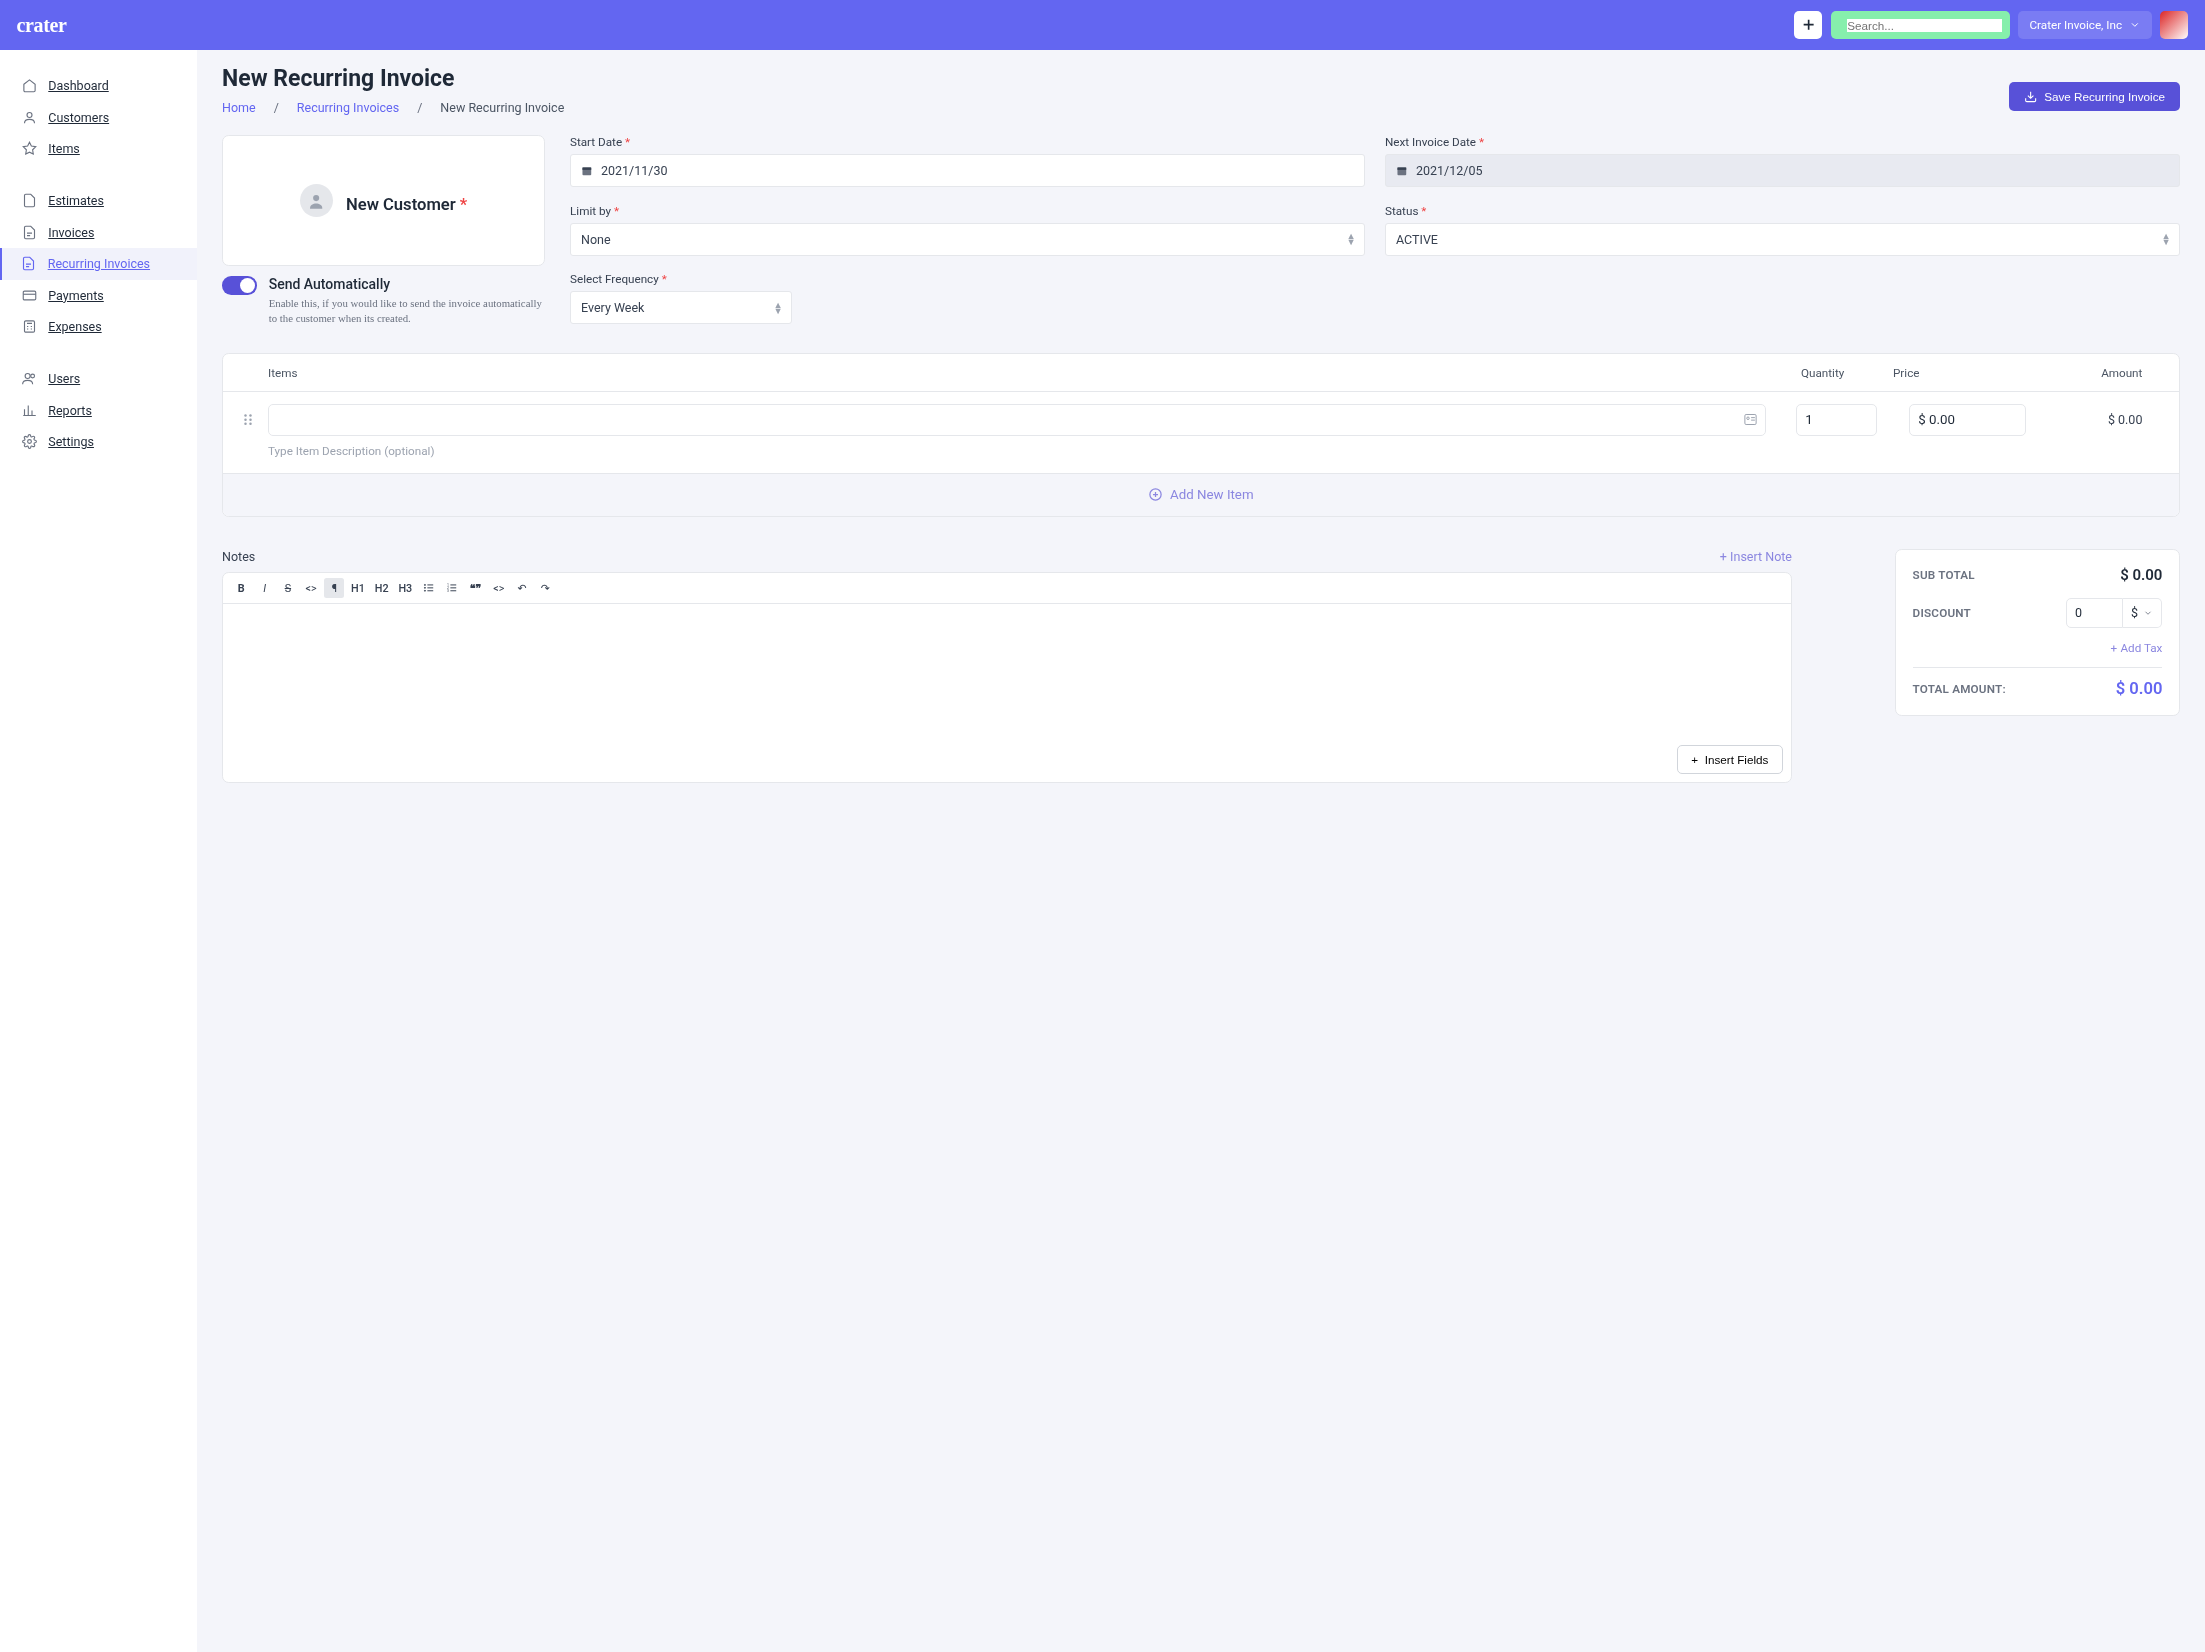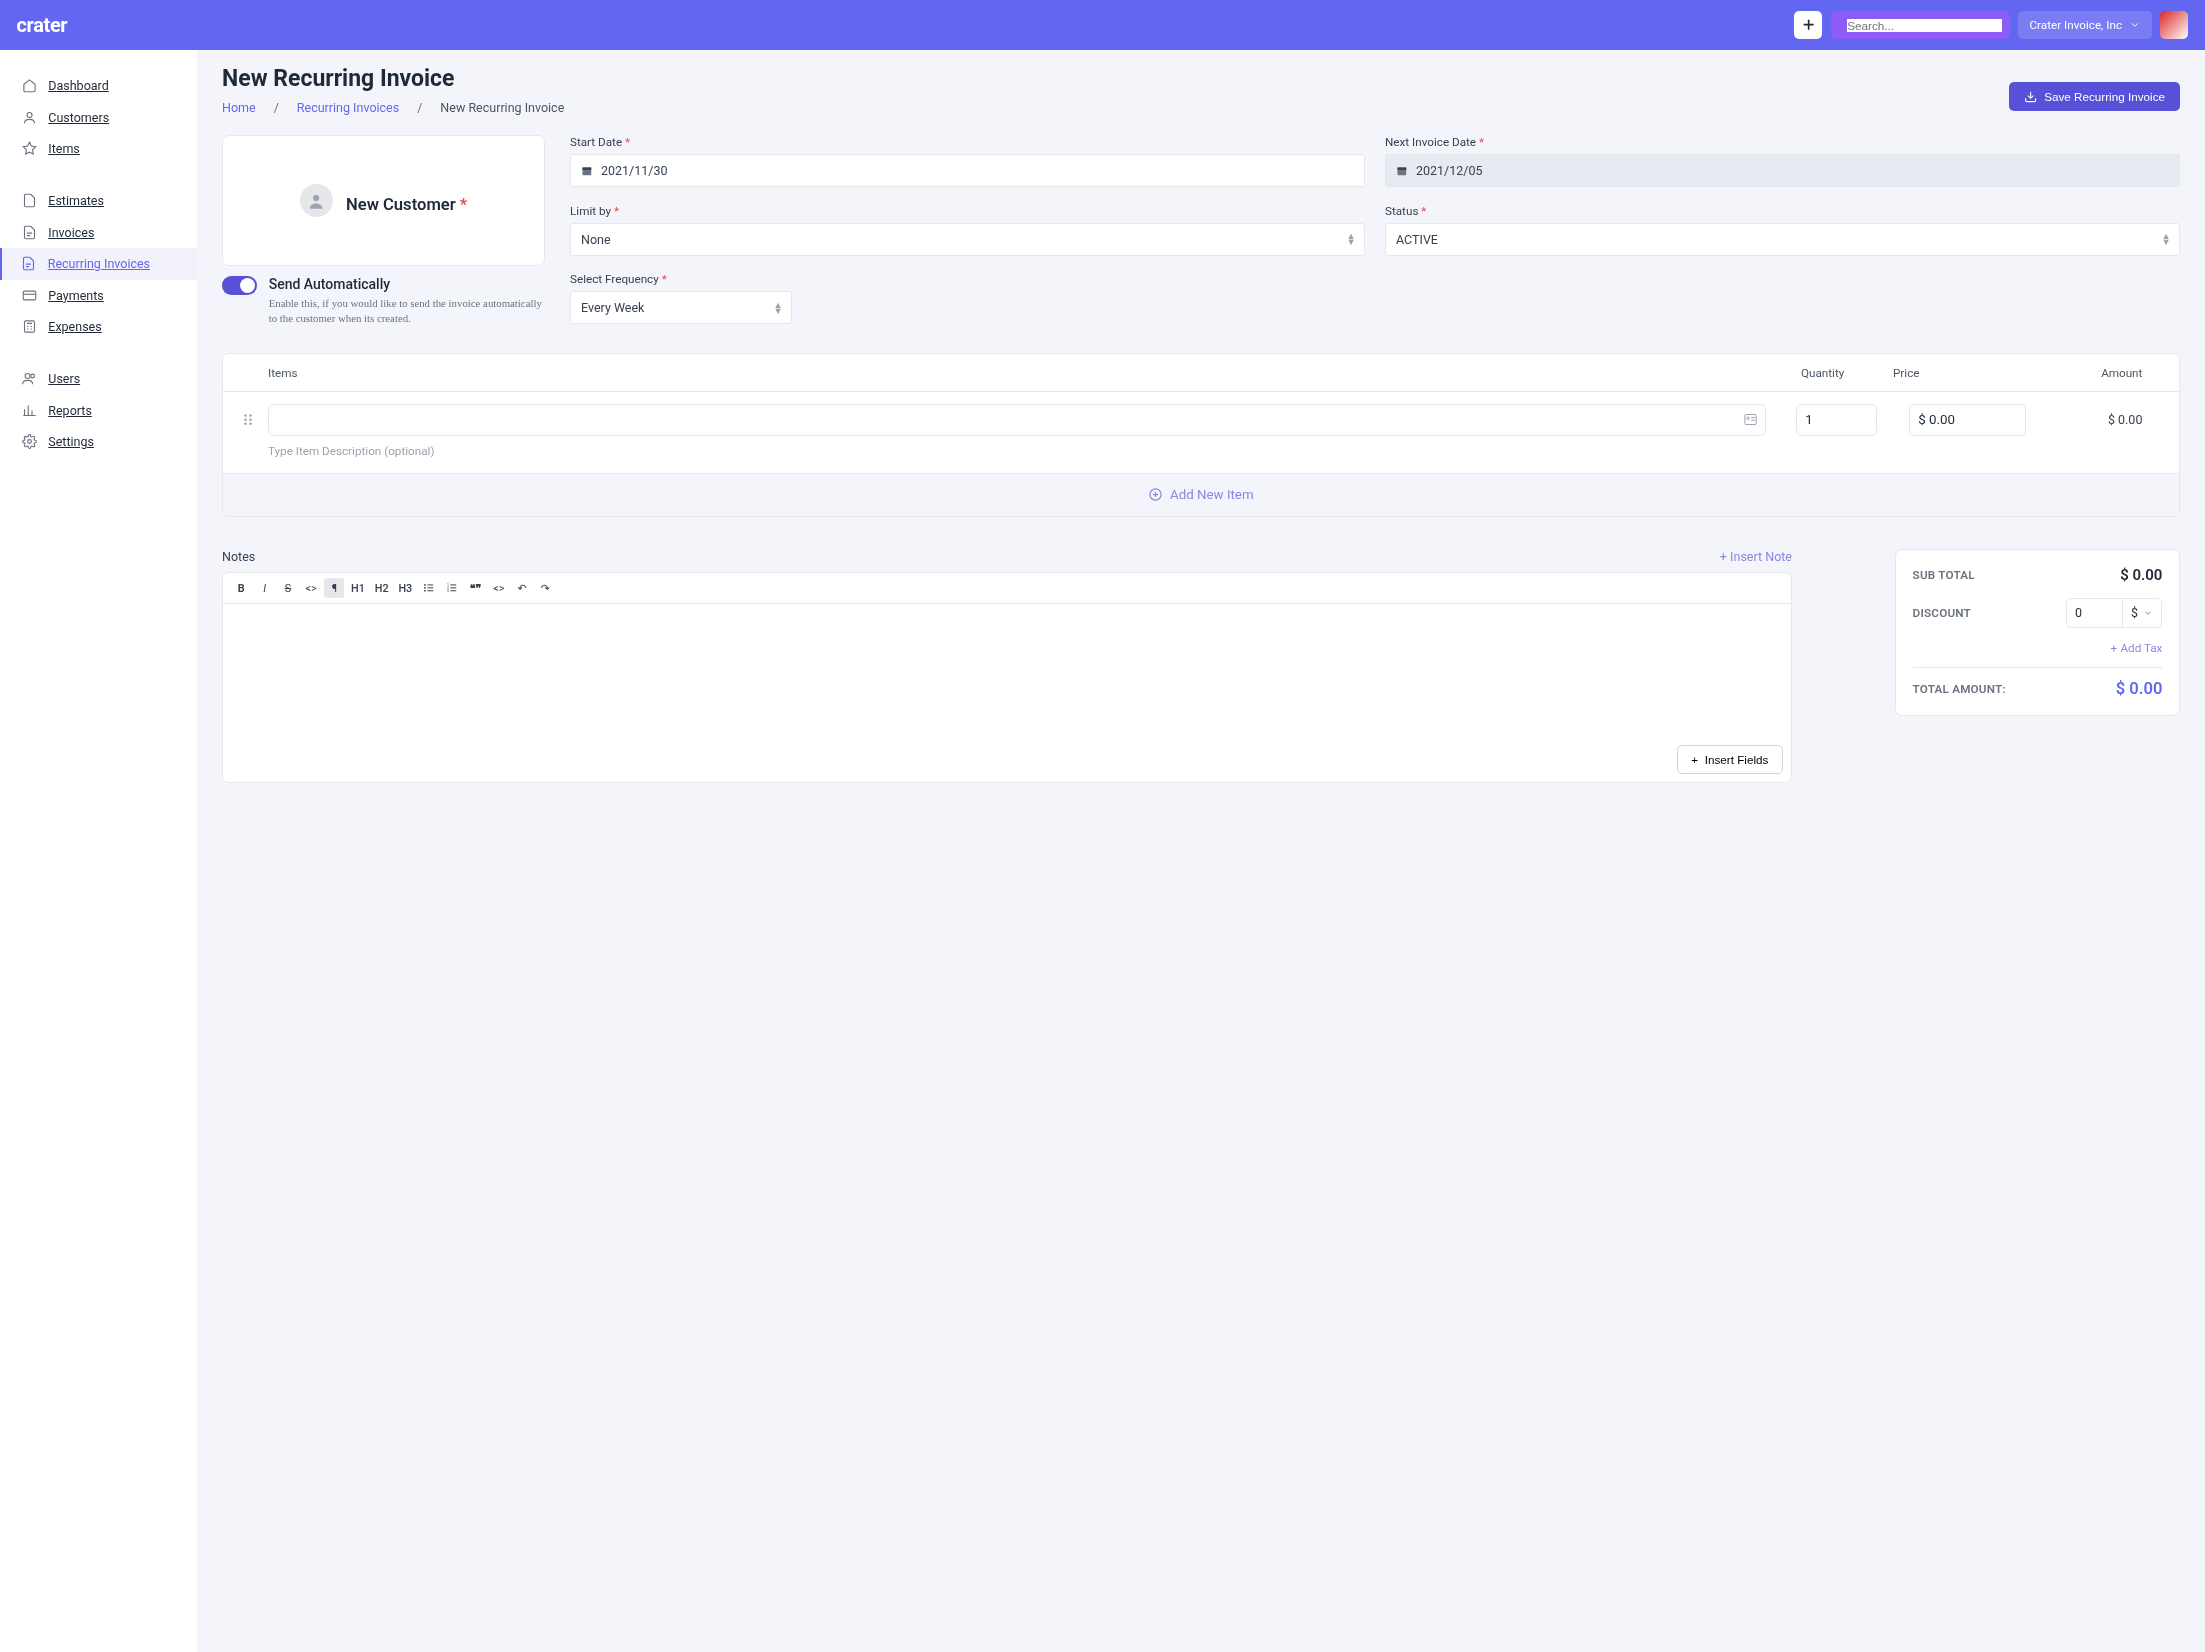--- a/index.html
+++ b/index.html
@@ -1,21 +1,21 @@
 <!DOCTYPE html>
 <html style="font-size:13.3px"><head>
 <meta charset="utf-8">
 <style>
 * { box-sizing: border-box; margin: 0; padding: 0; }
 body { font-family: -apple-system, BlinkMacSystemFont, "Segoe UI", Roboto, sans-serif; background: #f4f5fa; color: #1f2937; }
 .header { background: #6366f1; height: 50px; display: flex; align-items: center; justify-content: space-between; padding: 0 16.6px; }
-.logo { color: #fff; font-size: 20px; font-weight: 700; letter-spacing: -0.4px; }
+.logo { color: #fff; font-size: 20px; font-weight: 700; letter-spacing: -0.4px; font-family: Liberation Serif, serif; }
 .header-right { display: flex; align-items: center; gap: 8.3px; }
 .plus-btn { width: 28px; height: 28px; background: #fff; border-radius: 5px; display: flex; align-items: center; justify-content: center; font-size: 16.6px; color: #1f2937; cursor: pointer; }
-.search-box { width: 179px; height: 28px; background: #8b5cf6; border-radius: 5px; display: flex; align-items: center; padding: 0 10px; gap: 6.7px; }
+.search-box { width: 179px; height: 28px; background: #86efac; border-radius: 5px; display: flex; align-items: center; padding: 0 10px; gap: 6.7px; }
 .search-box input { border: none; outline: none; flex: 1; font-size: 11.7px; }
 .company-dd { background: rgba(255,255,255,0.15); color: #fff; height: 28px; border-radius: 5px; display: flex; align-items: center; padding: 0 11.7px; gap: 6.7px; font-size: 11.7px; cursor: pointer; }
 .avatar { width: 28px; height: 28px; border-radius: 5px; background: linear-gradient(135deg,#dc2626,#fff); }
 .layout { display: flex; min-height: calc(100vh - 50px); }
 .sidebar { width: 197px; background: #fff; padding: 20px 0; }
 .side-item { display: flex; align-items: center; gap: 11.7px; padding: 8.3px 21.6px; color: #1f2937; font-size: 12.5px; cursor: pointer; text-decoration: underline; }
 .side-item.active { background: #f1f2fb; color: #6366f1; border-left: 2.5px solid #6366f1; padding-left: 19px; }
 .side-icon { width: 15px; height: 15px; color: #6b7280; }
 .side-item.active .side-icon { color: #6366f1; }
 .side-gap { height: 20px; }

